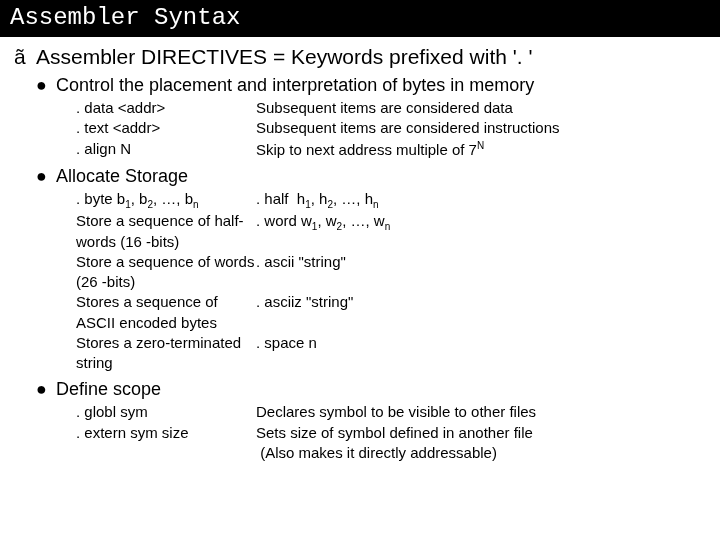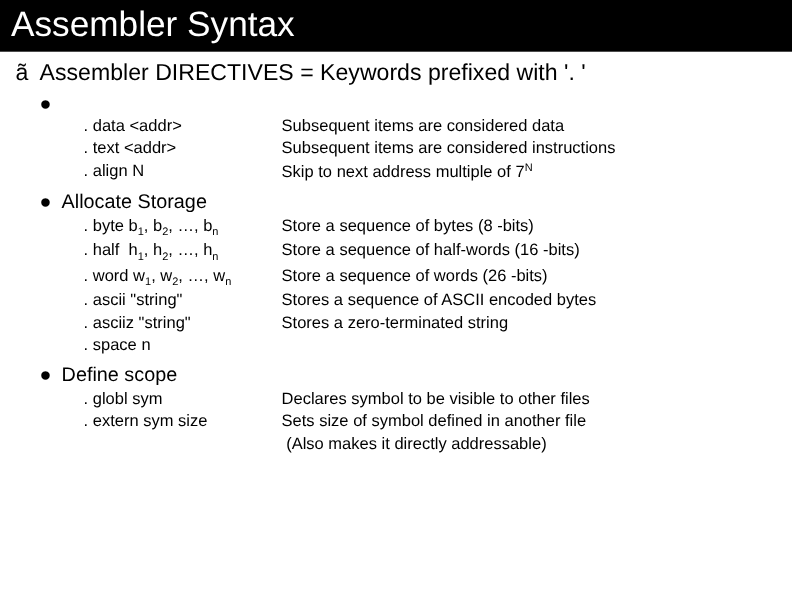--- a/index.html
+++ b/index.html
@@ -7,23 +7,23 @@
     width: 720px;
     height: 540px;
     background: #fff;
     font-family: Verdana, Arial, sans-serif;
     color: #000;
     overflow: hidden;
   }
   .title-bar {
     background: #000;
     color: #fff;
-    font-size: 32px;
+    font-size: 24px;
     padding: 4px 10px 6px 10px;
-    font-family: Liberation Sans, sans-serif;
+    font-family: Liberation Mono, monospace;
   }
   .content {
     padding: 8px 14px 0 14px;
   }
   .h1-row {
     font-size: 21px;
     margin-bottom: 6px;
     display: flex;
     align-items: baseline;
   }
@@ -67,37 +67,37 @@
 
 <div class="content">
 
   <div class="h1-row">
     <span class="h1-bullet">ã</span>
     <span class="h1-text">Assembler DIRECTIVES = Keywords prefixed with '. '</span>
   </div>
 
   <div class="sub">
     <span class="sub-bullet">●</span>
+    <span>Control the placement and interpretation of bytes in memory</span>
   </div>
   <div class="grid">
     <div class="left">. data &lt;addr&gt;</div>
     <div class="right">Subsequent items are considered data</div>
     <div class="left">. text &lt;addr&gt;</div>
     <div class="right">Subsequent items are considered instructions</div>
     <div class="left">. align N</div>
     <div class="right"><span>Skip to next address multiple of 7</span><sup>N</sup></div>
   </div>
 
   <div class="sub">
     <span class="sub-bullet">●</span>
     <span>Allocate Storage</span>
   </div>
   <div class="grid">
     <div class="left">. byte b<sub>1</sub>, b<sub>2</sub>, …, b<sub>n</sub></div>
-    <div class="right">Store a sequence of bytes (8 -bits)</div>
     <div class="left">. half  h<sub>1</sub>, h<sub>2</sub>, …, h<sub>n</sub></div>
     <div class="right">Store a sequence of half-words (16 -bits)</div>
     <div class="left">. word w<sub>1</sub>, w<sub>2</sub>, …, w<sub>n</sub></div>
     <div class="right">Store a sequence of words (26 -bits)</div>
     <div class="left">. ascii "string"</div>
     <div class="right">Stores a sequence of ASCII encoded bytes</div>
     <div class="left">. asciiz "string"</div>
     <div class="right">Stores a zero-terminated string</div>
     <div class="left">. space n</div>
   </div>

